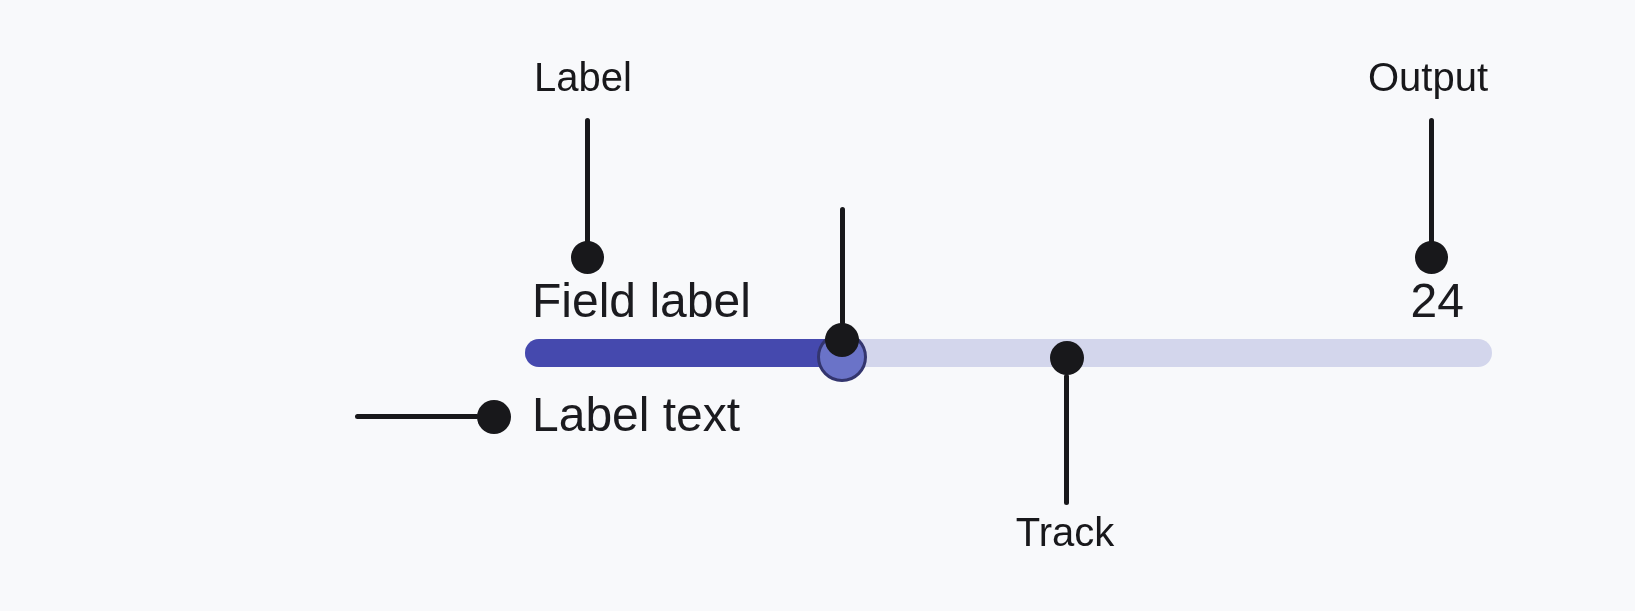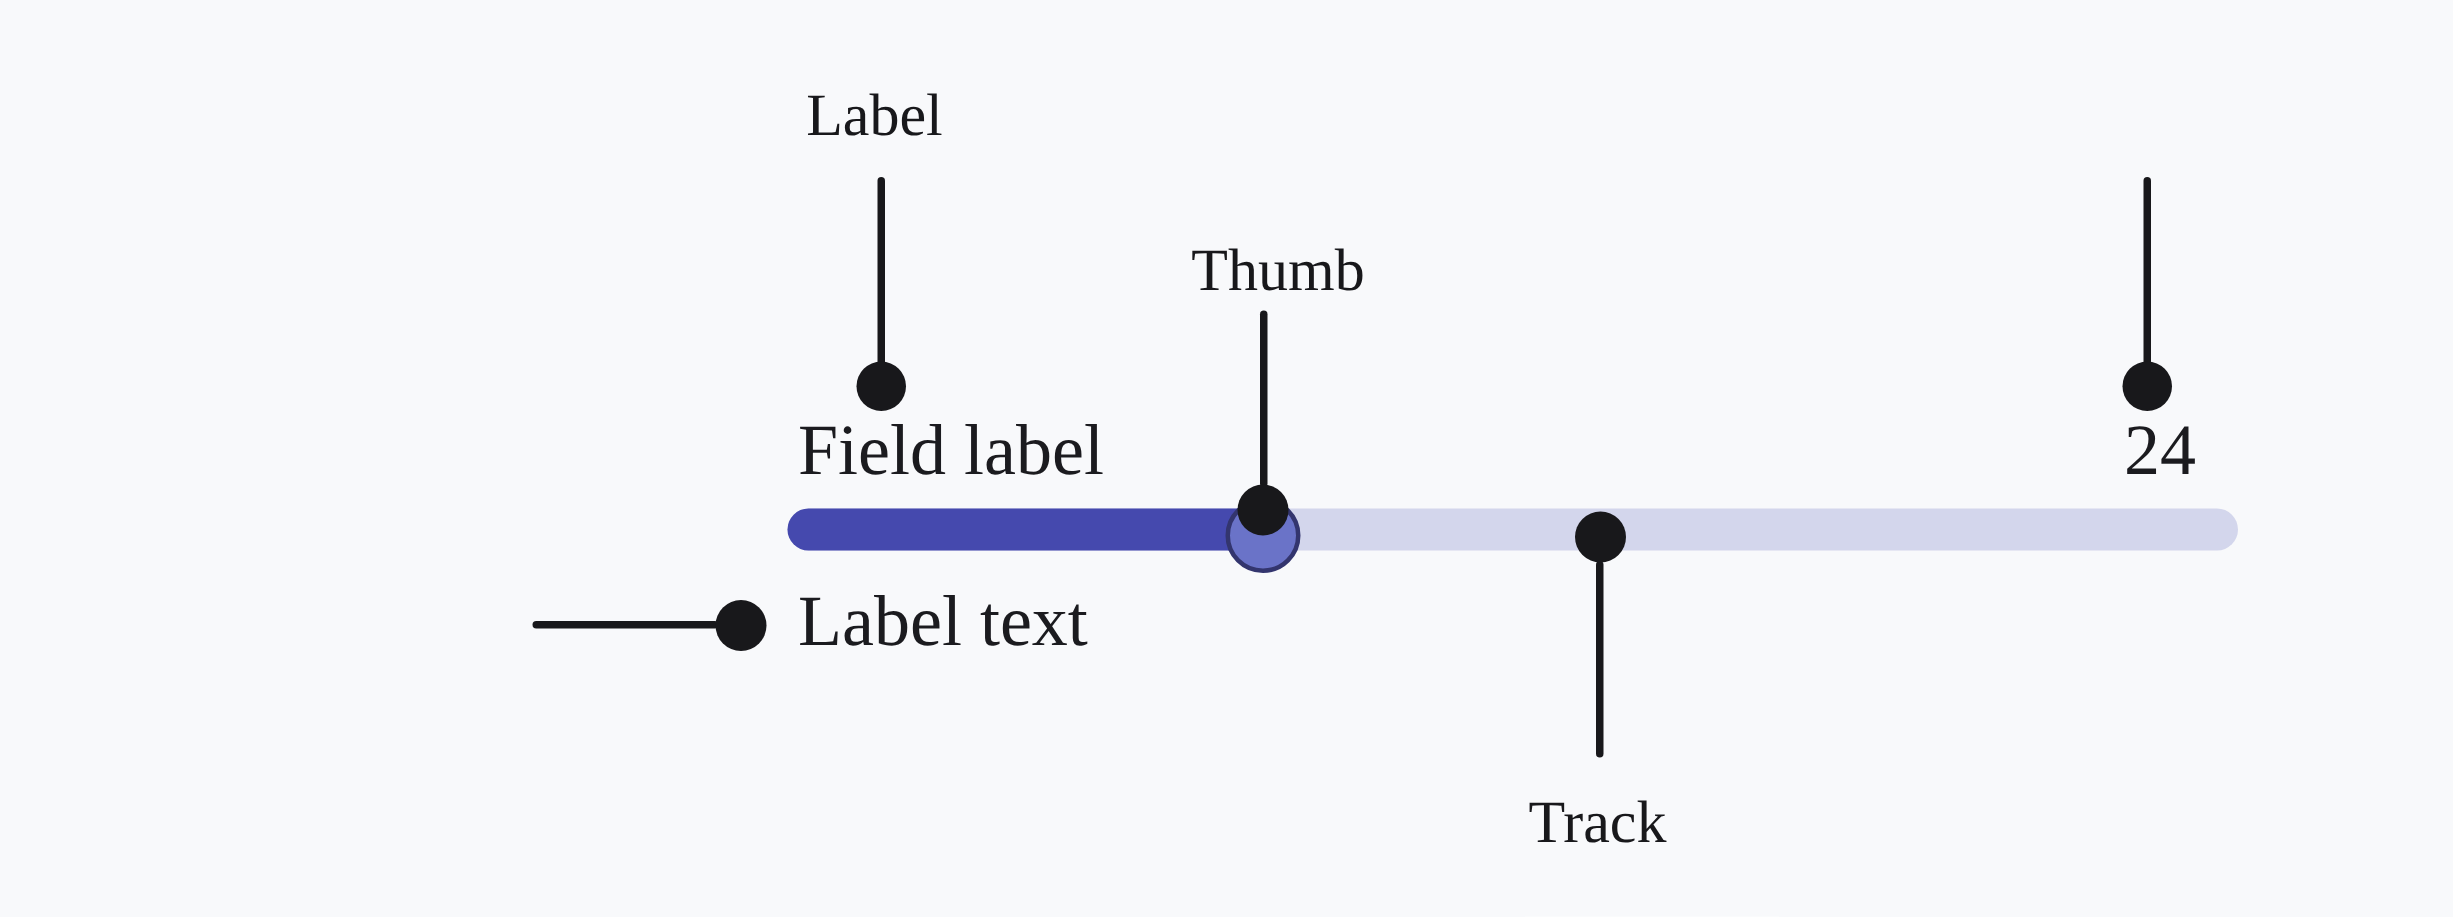--- a/index.html
+++ b/index.html
@@ -1,21 +1,21 @@
 <!DOCTYPE html>
 <html style="--background: #F8F9FB; --annotation: #18181B; --text: #1B1B1F; --accent: #4549AE; --track_rest: #D3D6EC; --thumb_fill: #6A73C8; --thumb_border: #33356E;"><head>
 <meta charset="utf-8">
 <style>
   html, body { margin: 0; padding: 0; }
   .canvas {
     position: relative;
     width: 1635px;
     height: 611px;
     background: var(--background, #F8F9FB);
-    font-family: Liberation Serif, serif;
+    font-family: Liberation Sans, sans-serif;
     overflow: hidden;
   }
 
   
   .ann-text {
     position: absolute;
     color: var(--annotation, #18181B);
     font-size: 40px;
     line-height: 1.2;
     white-space: nowrap;
@@ -54,21 +54,21 @@
   .t-output  { left: 1428px; top: 53px; }
   .l-output  { left: 1429px; top: 118px; height: 126px; }
   .d-output  { left: 1415px; top: 241px; }
 
   .t-desc    { left: 138px;  top: 391px; }
   .l-desc    { left: 355px;  top: 414px; width: 124px; }
   .d-desc    { left: 477px;  top: 400px; width: 34px; height: 34px; }
 
   .d-track   { left: 1050px; top: 341px; width: 34px; height: 34px; }
   .l-track   { left: 1064px; top: 374px; height: 131px; }
-  .t-track   { left: 1065px; top: 508px; margin-top: 16px; }
+  .t-track   { left: 1065px; top: 508px; }
 
   
   .field-label, .help-text, .output-value {
     position: absolute;
     color: var(--text, #1B1B1F);
     font-size: 48px;
     line-height: 1.2;
     white-space: nowrap;
   }
   .field-label { left: 532px; top: 272px; }
@@ -109,24 +109,24 @@
 </style>
 </head>
 <body>
 
 <div class="canvas">
 
   <div class="ann-text centered t-label">Label</div>
   <div class="ann-vline l-label"></div>
   <div class="ann-dot d-label"></div>
 
-  <div class="ann-text centered t-thumb">Thumb</div>
   <div class="ann-vline l-thumb"></div>
   <div class="ann-dot d-thumb"></div>
 
+  <div class="ann-text centered t-output">Output</div>
   <div class="ann-vline l-output"></div>
   <div class="ann-dot d-output"></div>
 
   <div class="ann-hline l-desc"></div>
   <div class="ann-dot d-desc"></div>
 
   <div class="ann-dot d-track"></div>
   <div class="ann-vline l-track"></div>
   <div class="ann-text centered t-track">Track</div>
 

